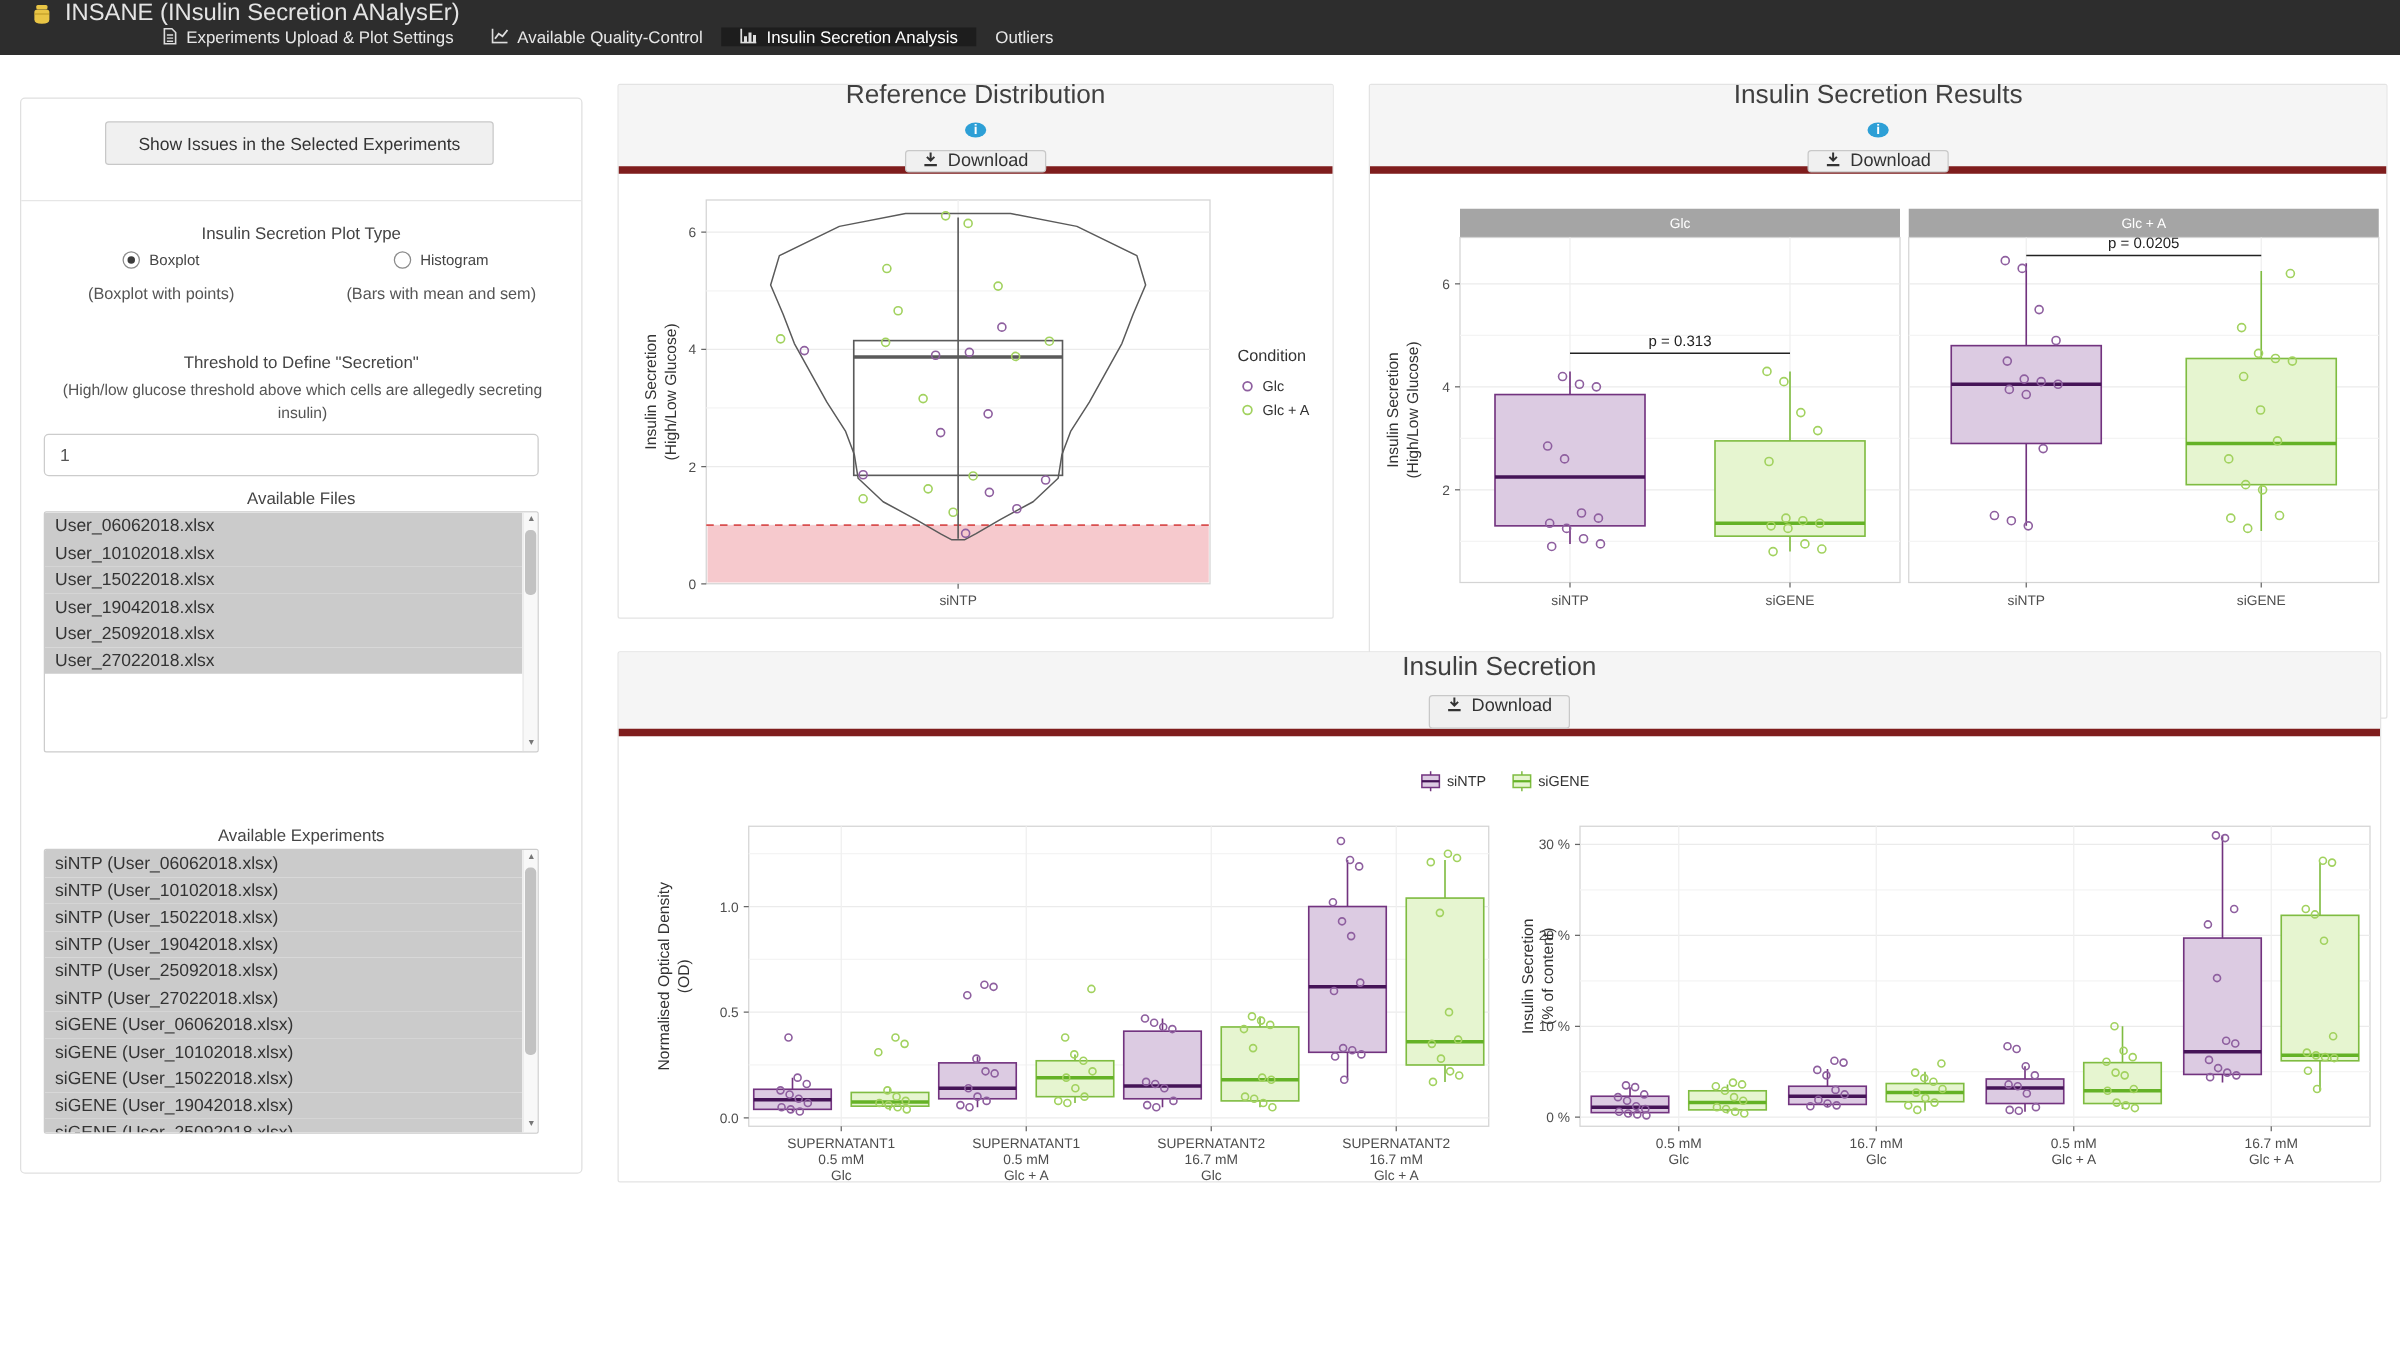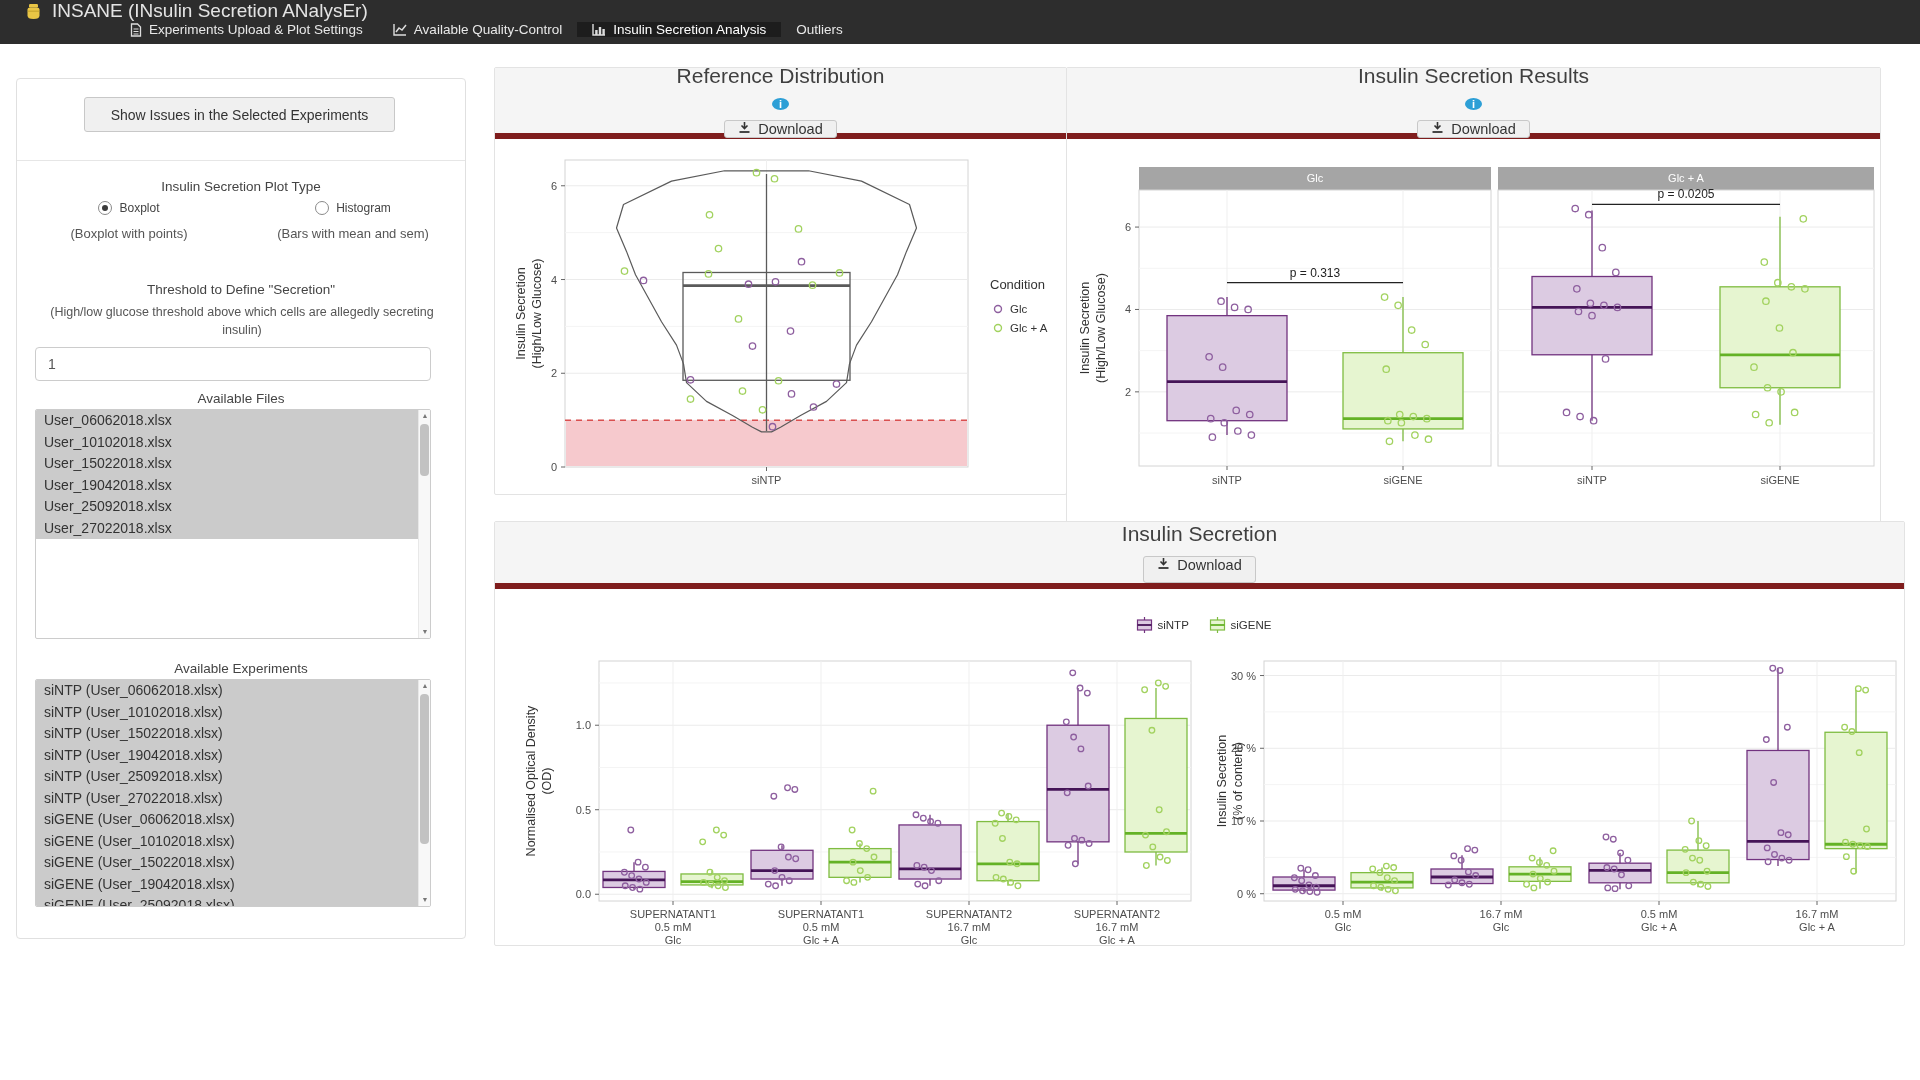--- a/index.html
+++ b/index.html
@@ -1,21 +1,21 @@
 <!DOCTYPE html>
 <html><head>
 <meta charset="utf-8">
 <style>
   * { margin:0; padding:0; box-sizing:border-box; }
   html,body { width:1920px; height:1080px; background:#fff; font-family:"Liberation Sans",sans-serif; overflow:hidden; }
   
   .navbar { position:absolute; left:0; top:0; width:1920px; height:44px; background:#2d2d2d; display:flex; align-items:stretch;flex-direction:column; }
   .brand { display:flex; align-items:center; gap:9px; padding:0 20px 0 24px; color:#e4e4e4; font-size:19px; }
   .tabs { display:flex; margin-left:115px; }
-  .tab { display:flex; align-items:center; gap:7px; padding:0 15px; color:#e8e8e8; font-size:13.5px; cursor:pointer; }
+  .tab { display:flex; align-items:flex-start; gap:7px; padding:0 15px; color:#e8e8e8; font-size:13.5px; cursor:pointer; }
   .tab.active { background:#1d1d1d; color:#fff; }
   .tab svg { display:block; }
   
   .panel { position:absolute; background:#fff; border:1px solid #e3e3e3; border-radius:2px; }
   .panel-header { background:#f5f5f5; border-bottom:6px solid #7f1d1d; display:flex; align-items:center; justify-content:center; gap:10px;flex-direction:column; }
   .panel-title { font-size:21px; color:#3f3f3f; font-weight:400; }
   .info-i { width:17px; height:17px; border-radius:50%; background:#2d9fd6; color:#fff; font-size:11px; font-weight:bold; display:inline-flex; align-items:center; justify-content:center; }
   .dl-btn { display:inline-flex; align-items:flex-start; gap:7px; height:37px; padding:0 13px; background:#f0f0f0; border:1px solid #c8c8c8; border-radius:3px; font-size:14.5px; color:#333; cursor:pointer; }
   
   .sidebar { position:absolute; left:16px; top:78px; width:450px; height:861px; background:#fff; border:1px solid #e0e0e0; border-radius:4px; }
@@ -102,21 +102,21 @@
         </span><div class="radio-cap">(Boxplot with points)</div></div>
       <div class="radio-col"><span class="radio-line">
           <span class="rb "></span>
           <span>Histogram</span>
         </span><div class="radio-cap">(Bars with mean and sem)</div></div>
     </div>
   <div class="thr-label">Threshold to Define "Secretion"</div>
   <div class="thr-help">(High/low glucose threshold above which cells are allegedly secreting insulin)</div>
   <input class="thr-input" type="text" value="1" style="">
   <div class="list-label" style="top:312px">Available Files</div>
-  <div class="listbox" style="top:330px; height:230px;">
+  <div class="listbox" style="top:330px; height:193px;">
     <div class="rows">
         <div class="lrow sel">User_06062018.xlsx</div>
         <div class="lrow sel">User_10102018.xlsx</div>
         <div class="lrow sel">User_15022018.xlsx</div>
         <div class="lrow sel">User_19042018.xlsx</div>
         <div class="lrow sel">User_25092018.xlsx</div>
         <div class="lrow sel">User_27022018.xlsx</div>
       </div>
     <div class="sbar">
       <div class="arr" style="top:0">▲</div>
@@ -212,21 +212,21 @@
         <text x="30" y="174.5" fill="#333" font-size="12.5" text-anchor="middle" transform="rotate(-90 30 174.5)">Insulin Secretion</text>
         <text x="46" y="174.5" fill="#333" font-size="12.5" text-anchor="middle" transform="rotate(-90 46 174.5)">(High/Low Glucose)</text>
         <text x="495" y="150" fill="#333" font-size="13">Condition</text>
         <circle cx="503" cy="170" r="3.5" fill="none" stroke="#8e5f9f" stroke-width="1.4"></circle>
         <text x="515" y="174" fill="#333" font-size="11.5">Glc</text>
         <circle cx="503" cy="189" r="3.5" fill="none" stroke="#a2d25f" stroke-width="1.4"></circle>
         <text x="515" y="193" fill="#333" font-size="11.5">Glc + A</text>
       </svg></div>
 </div>
 
-<div class="panel" style="left:1066px; top:67px; width:815px; height:508px;">
+<div class="panel" style="left:1095px; top:67px; width:815px; height:508px;">
   <div class="panel-header" style="height:71px;">
     <span class="panel-title">Insulin Secretion Results</span>
     <span class="info-i">i</span>
     <button class="dl-btn">
       <svg width="13" height="13" viewBox="0 0 13 13">
         <path d="M6.5 1v6M3.5 4.5l3 3 3-3" stroke="#333" stroke-width="1.6" fill="none"></path>
         <path d="M1.5 11h10" stroke="#333" stroke-width="1.8" fill="none"></path>
       </svg>
       <span>Download</span>
     </button>

